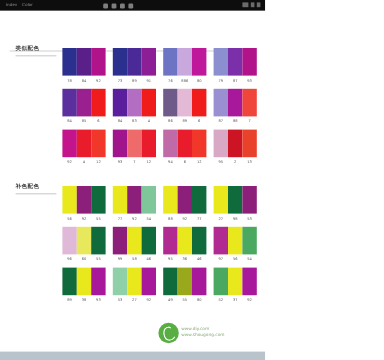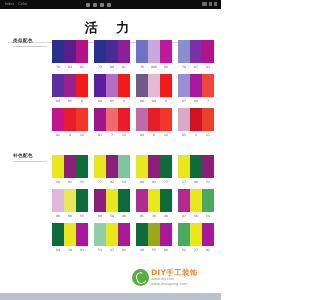--- a/index.html
+++ b/index.html
@@ -116,21 +116,20 @@
     <i></i>
   </div>
   <div class="chrome-right">
     <i></i>
     <b></b>
     <b></b>
   </div>
 </div>
 
 <div id="title-band">
-  <div id="doc-title">活 力</div>
   <div id="title-rule"></div>
 </div>
 
 <div class="section" id="section-1">
   <div class="section-label">类似配色</div>
   <div class="label-rule"></div>
   <div class="grid" id="grid-1">
       <div class="swatch">
         <div class="bands">
           <span style="background: rgb(43, 47, 142);"></span>
@@ -425,19 +424,18 @@
           <span>37</span>
           <span>92</span>
         </div>
       </div>
     </div>
 </div>
 
 <div id="watermark">
   <div id="wm-logo"></div>
   <div id="wm-text">
-    <div id="wm-title">DIY手工装饰</div>
     <div class="wm-url">www.diy.com</div>
     <div class="wm-url">www.shougong.com</div>
   </div>
 </div>
 
 <div id="bottom-bar"></div>
 
 </body></html>

